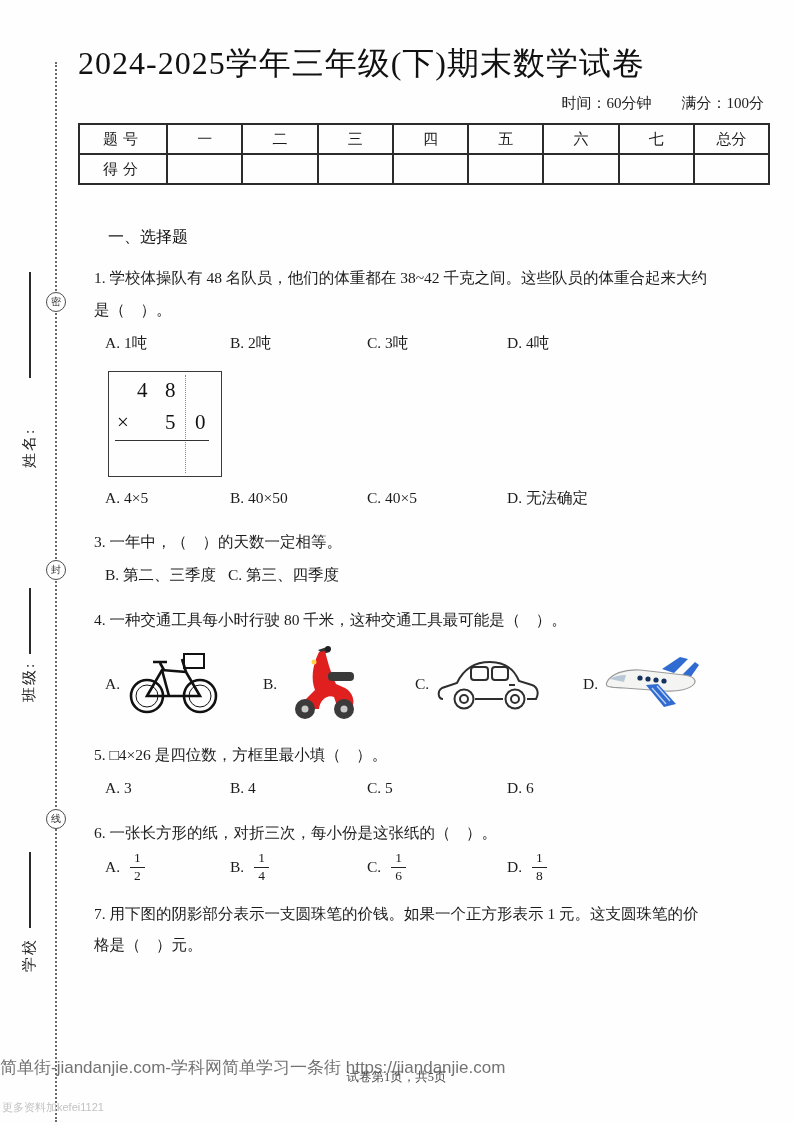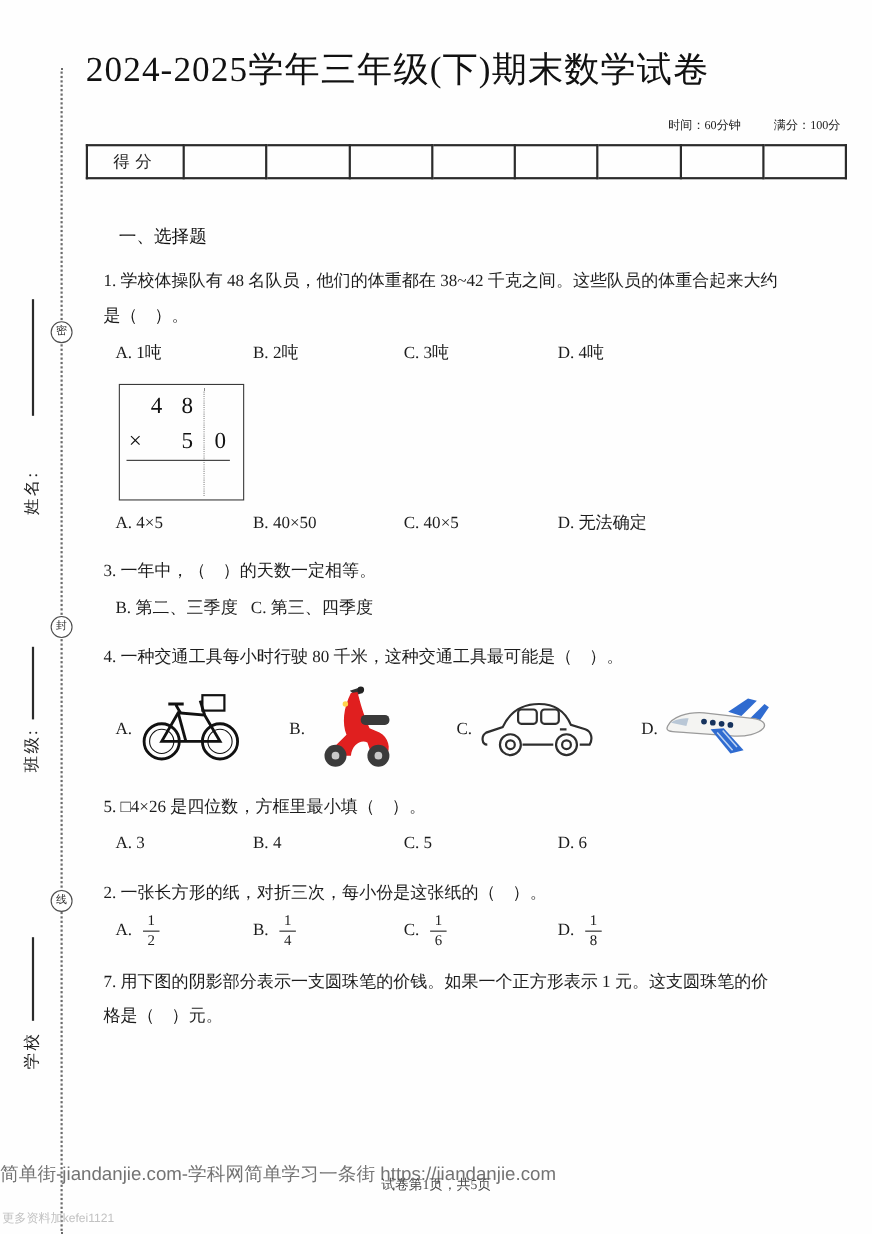--- a/index.html
+++ b/index.html
@@ -10,21 +10,21 @@
   .seal-line{position:absolute;left:55px;top:62px;bottom:0;width:0;border-left:2px dotted #6a6a6a;}
   .seal-circle{position:absolute;left:46px;width:18px;height:18px;border:1.5px solid #4c4c4c;border-radius:50%;
                background:#fff;color:#2e2e2e;font-size:10px;line-height:18px;text-align:center;z-index:2;}
   .vlabel{position:absolute;width:120px;height:20px;transform:rotate(-90deg);text-align:center;
           font-size:15px;letter-spacing:2px;color:#222;}
   .vline{position:absolute;left:29px;width:2px;background:#2a2a2a;}
 
   
   .content{position:absolute;left:78px;top:42px;width:692px;}
   .title{margin:0;text-align:left;font-size:32px;font-weight:normal;letter-spacing:1px;color:#111;}
-  .meta{text-align:right;font-size:11px;margin-top:20px;padding-right:6px;color:#222;}
+  .meta{text-align:right;font-size:15px;margin-top:8px;padding-right:6px;color:#222;}
   .meta span + span{margin-left:30px;}
 
   table.score{width:100%;border-collapse:collapse;margin-top:10px;table-layout:fixed;}
   table.score td{border:2px solid #2b2b2b;height:26px;text-align:center;font-size:15px;color:#1c1c1c;}
   td.label-cell{width:84px;letter-spacing:5px;}
 
   .section-title{font-weight:normal;font-size:16px;margin:42px 0 0 30px;color:#111;}
 
   .q{margin:14px 0 0 16px;font-size:15.5px;color:#1c1c1c;}
   .q .qline{line-height:2.05;}
@@ -77,20 +77,31 @@
   <div class="content">
 
     <h1 class="title">2024-2025学年三年级(下)期末数学试卷</h1>
 
     <div class="meta">
       <span>时间：60分钟</span><span>满分：100分</span>
     </div>
 
     <table class="score">
       <tbody>
+          <tr>
+        <td class="label-cell">题号</td>
+        <td>一</td>
+        <td>二</td>
+        <td>三</td>
+        <td>四</td>
+        <td>五</td>
+        <td>六</td>
+        <td>七</td>
+        <td>总分</td>
+      </tr>
       <tr>
         <td class="label-cell">得分</td>
         <td></td>
         <td></td>
         <td></td>
         <td></td>
         <td></td>
         <td></td>
         <td></td>
         <td></td>
@@ -218,21 +229,21 @@
       <div class="qline">5. □4×26 是四位数，方框里最小填（　）。</div>
     </div>
     <div class="opts">
       <span>A. 3</span>
       <span>B. 4</span>
       <span>C. 5</span>
       <span>D. 6</span>
     </div>
 
     <div class="q">
-      <div class="qline">2. 一张长方形的纸，对折三次，每小份是这张纸的（　）。</div>
+      <div class="qline">6. 一张长方形的纸，对折三次，每小份是这张纸的（　）。</div>
     </div>
     <div class="opts">
       <span class="fop">
         <span>A.</span>
         <span class="frac">
             <span class="fnum">1</span>
             <span>2</span>
           </span>
       </span>
       <span class="fop">

